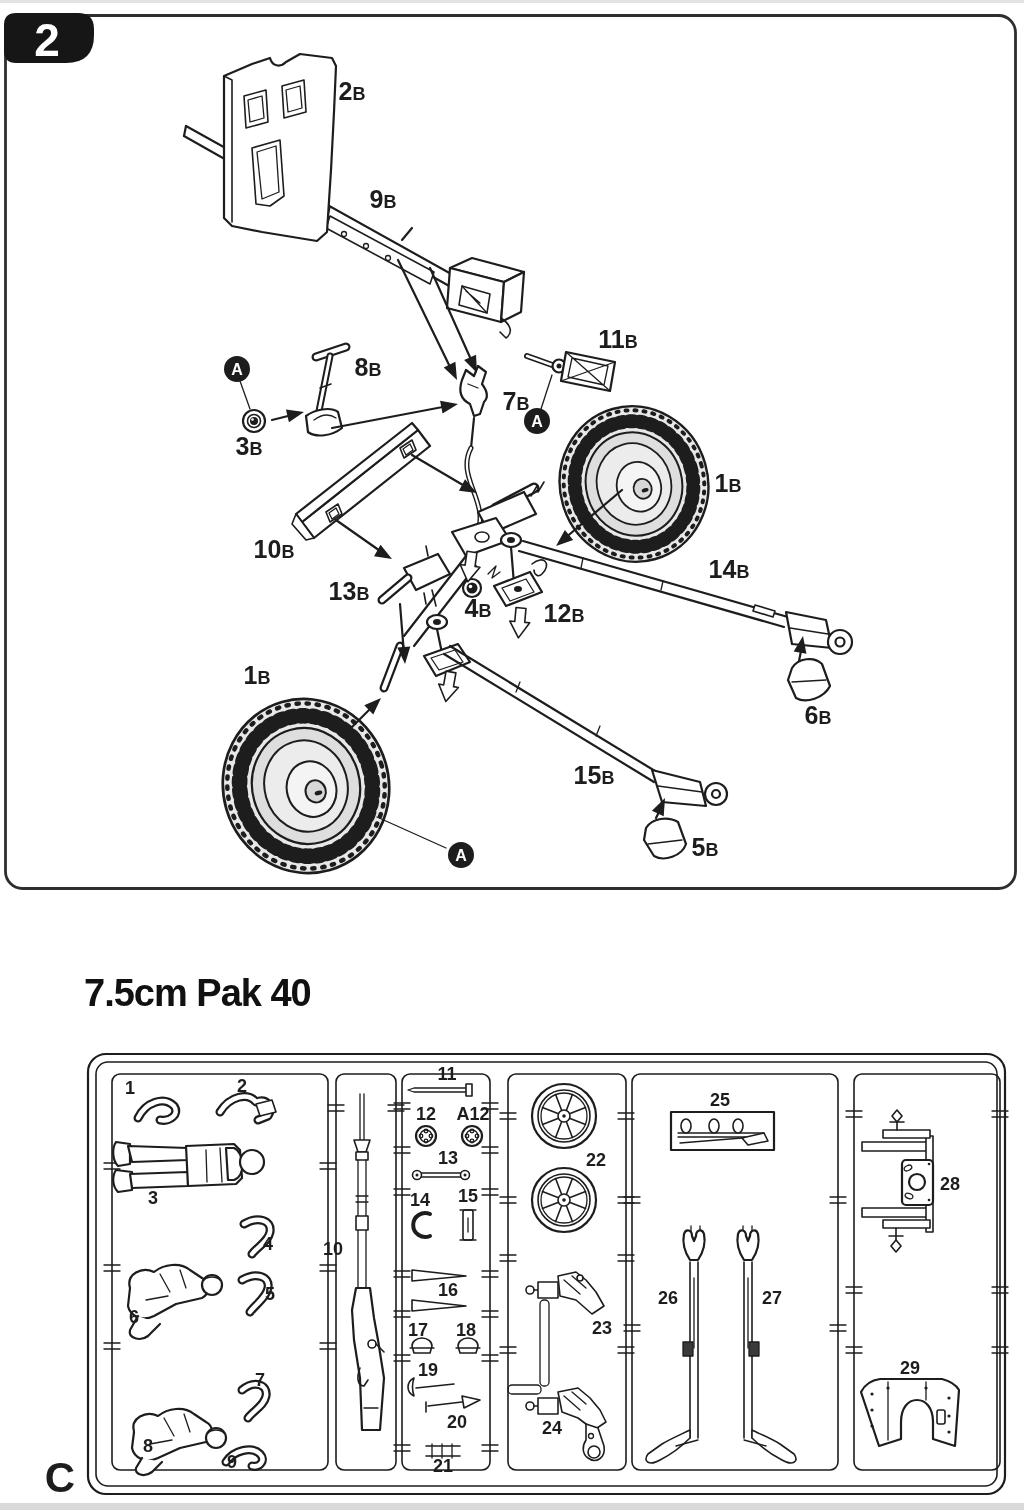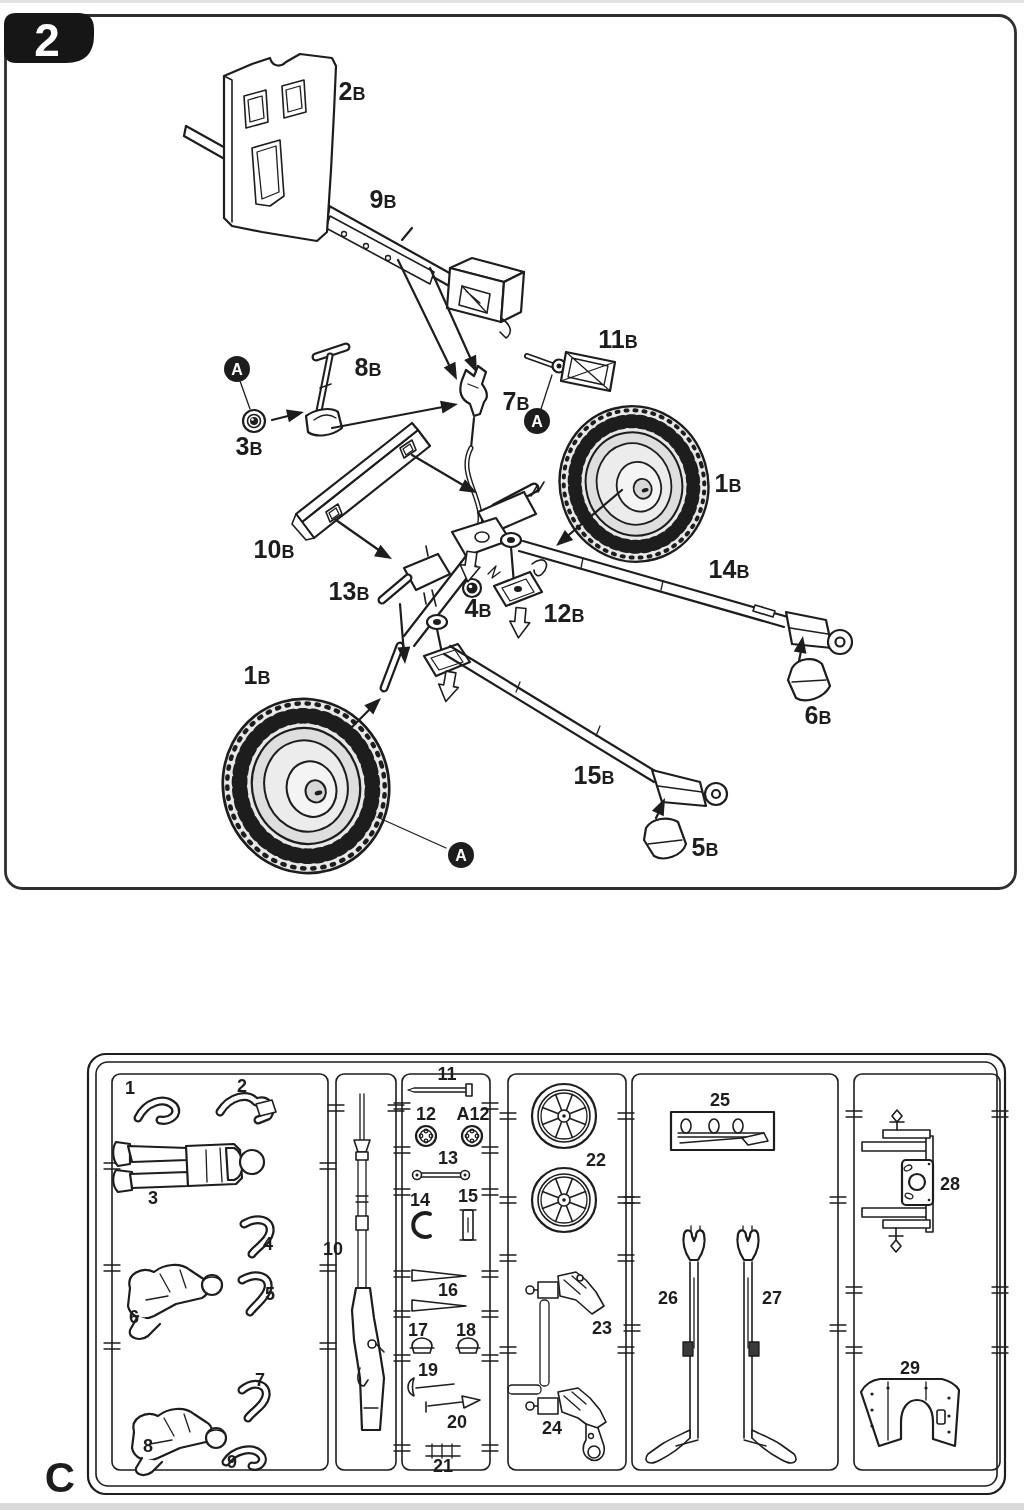--- a/index.html
+++ b/index.html
@@ -259,20 +259,21 @@
       <text class="lbl" x="478" y="617" text-anchor="middle"><tspan>4</tspan><tspan class="lblS">B</tspan></text>
       <text class="lbl" x="564" y="622" text-anchor="middle"><tspan>12</tspan><tspan class="lblS">B</tspan></text>
       <text class="lbl" x="729" y="578" text-anchor="middle"><tspan>14</tspan><tspan class="lblS">B</tspan></text>
       <text class="lbl" x="818" y="724" text-anchor="middle"><tspan>6</tspan><tspan class="lblS">B</tspan></text>
       <text class="lbl" x="257" y="684" text-anchor="middle"><tspan>1</tspan><tspan class="lblS">B</tspan></text>
       <text class="lbl" x="594" y="784" text-anchor="middle"><tspan>15</tspan><tspan class="lblS">B</tspan></text>
       <text class="lbl" x="705" y="856" text-anchor="middle"><tspan>5</tspan><tspan class="lblS">B</tspan></text>
     </g>
   </svg>
 
+  <div class="kit-title">7.5cm Pak 40</div>
 
   <svg style="left:20px;top:1048px" width="990" height="452" viewBox="0 0 990 452">
     <text class="sp spC" x="40" y="444" text-anchor="middle">C</text>
 
     <rect class="ln" x="68" y="6" width="917" height="440" rx="18" stroke-width="2.6"></rect>
     <rect class="ln15" x="76" y="14" width="901" height="424" rx="12"></rect>
 
     <g>
       <rect class="ln15" x="92" y="26" width="216" height="396" rx="8"></rect>
       <rect class="ln15" x="316" y="26" width="60" height="396" rx="8"></rect>

